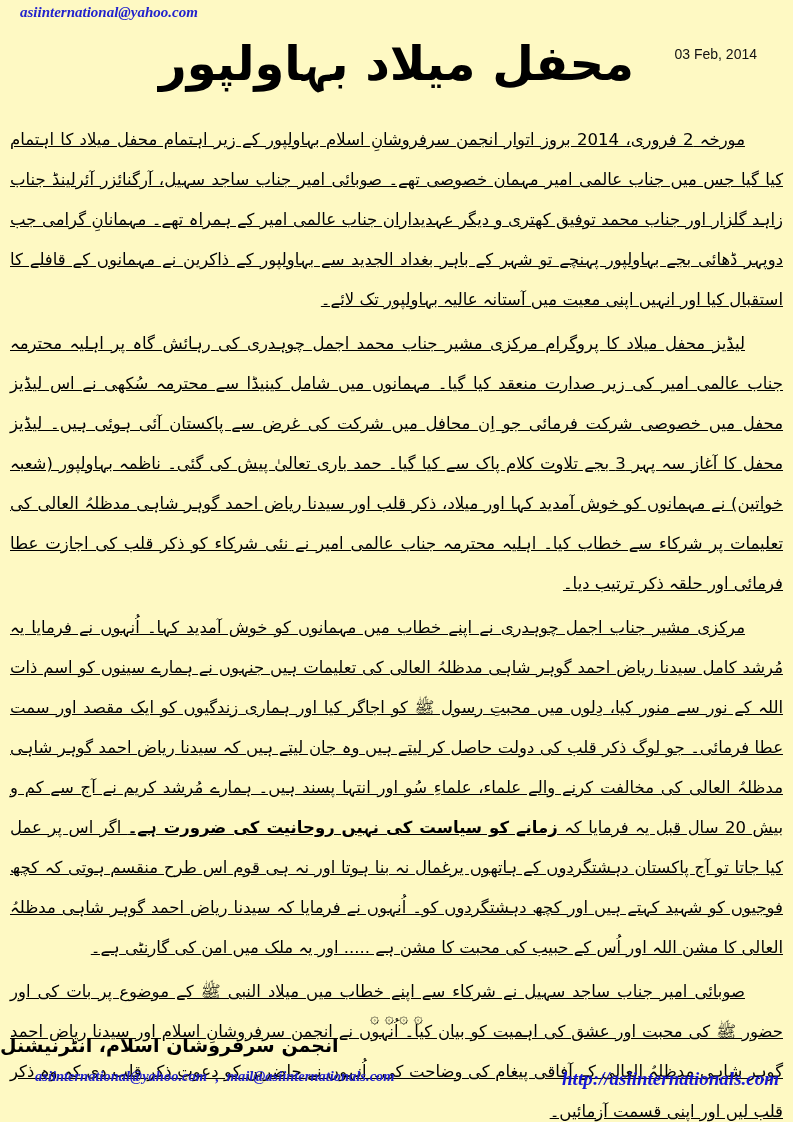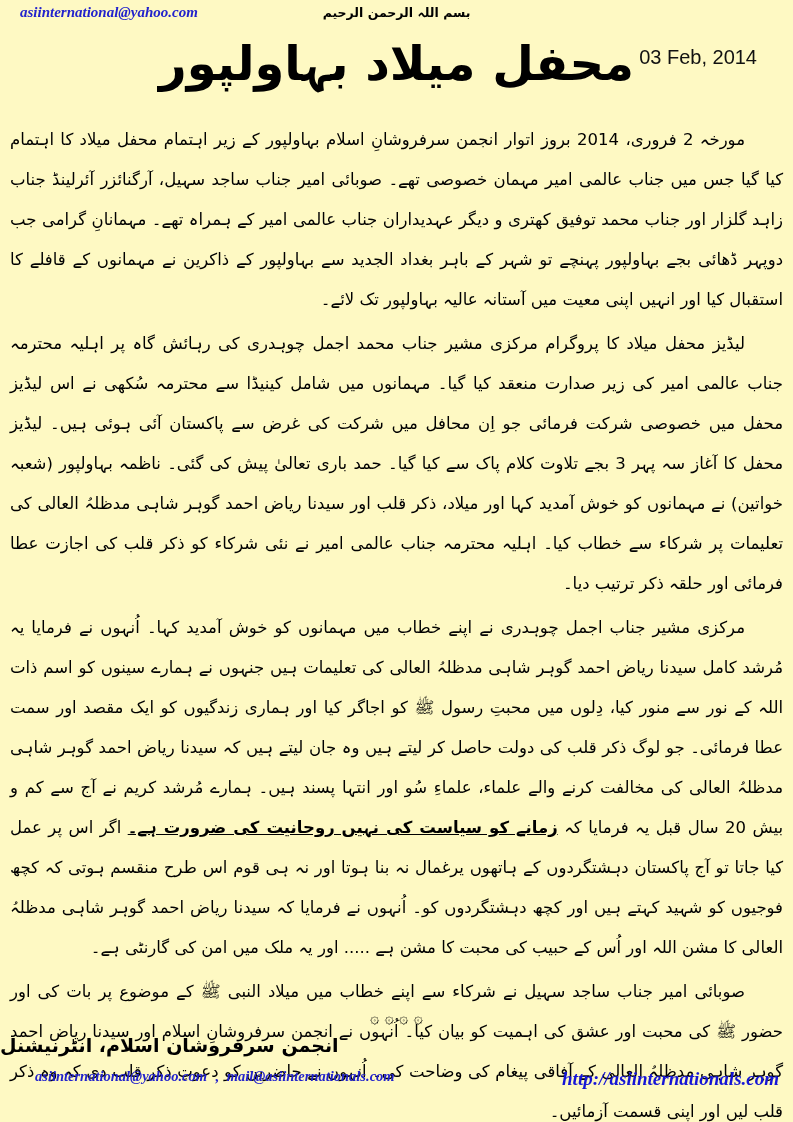--- a/index.html
+++ b/index.html
@@ -33,21 +33,21 @@
     direction: rtl;
     font-size: 12.5px;
     font-weight: bold;
     color: #000000;
   }
   .doc-date {
     position: absolute;
     top: 46px;
     right: 36px;
     font-family: "Liberation Sans", sans-serif;
-    font-size: 20px;
+    font-size: 14px;
     color: #111111;
   }
   .doc-title {
     position: absolute;
     top: 33px;
     left: 0;
     width: 100%;
     text-align: center;
     direction: rtl;
     font-size: 48px;
@@ -62,20 +62,21 @@
     right: 10px;
     direction: rtl;
     text-align: justify;
     font-size: 16.5px;
     line-height: 40px;
     color: #000000;
   }
   .body-text p {
     margin: 0 0 4px 0;
     text-indent: 38px;
+    text-decoration: underline;
   }
   .emph {
     font-weight: bold;
     text-decoration: underline;
   }
   .ornaments {
     position: absolute;
     top: 1008px;
     left: 0;
     width: 100%;
@@ -122,21 +123,20 @@
     text-decoration: none;
   }
 </style>
 </head>
 <body>
 
 <div class="page">
 
   <a class="top-email">asiinternational@yahoo.com</a>
 
-  <div class="bismillah">بسم اللہ الرحمن الرحیم</div>
 
   <div class="doc-date">03 Feb, 2014</div>
 
   <div class="doc-title">محفل میلاد بہاولپور</div>
 
   <div class="body-text">
     <p>مورخہ 2 فروری، 2014 بروز اتوار انجمن سرفروشانِ اسلام بہاولپور کے زیر اہتمام محفل میلاد کا اہتمام کیا گیا جس میں جناب عالمی امیر مہمان خصوصی تھے۔ صوبائی امیر جناب ساجد سہیل، آرگنائزر آئرلینڈ جناب زاہد گلزار اور جناب محمد توفیق کھتری و دیگر عہدیداران جناب عالمی امیر کے ہمراہ تھے۔ مہمانانِ گرامی جب دوپہر ڈھائی بجے بہاولپور پہنچے تو شہر کے باہر بغداد الجدید سے بہاولپور کے ذاکرین نے مہمانوں کے قافلے کا استقبال کیا اور انہیں اپنی معیت میں آستانہ عالیہ بہاولپور تک لائے۔</p>
     <p>لیڈیز محفل میلاد کا پروگرام مرکزی مشیر جناب محمد اجمل چوہدری کی رہائش گاہ پر اہلیہ محترمہ جناب عالمی امیر کی زیر صدارت منعقد کیا گیا۔ مہمانوں میں شامل کینیڈا سے محترمہ سُکھی نے اس لیڈیز محفل میں خصوصی شرکت فرمائی جو اِن محافل میں شرکت کی غرض سے پاکستان آئی ہوئی ہیں۔ لیڈیز محفل کا آغاز سہ پہر 3 بجے تلاوت کلام پاک سے کیا گیا۔ حمد باری تعالیٰ پیش کی گئی۔ ناظمہ بہاولپور (شعبہ خواتین) نے مہمانوں کو خوش آمدید کہا اور میلاد، ذکر قلب اور سیدنا ریاض احمد گوہر شاہی مدظلہُ العالی کی تعلیمات پر شرکاء سے خطاب کیا۔ اہلیہ محترمہ جناب عالمی امیر نے نئی شرکاء کو ذکر قلب کی اجازت عطا فرمائی اور حلقہ ذکر ترتیب دیا۔</p>
     <p><span>مرکزی مشیر جناب اجمل چوہدری نے اپنے خطاب میں مہمانوں کو خوش آمدید کہا۔ اُنہوں نے فرمایا یہ مُرشد کامل سیدنا ریاض احمد گوہر شاہی مدظلہُ العالی کی تعلیمات ہیں جنہوں نے ہمارے سینوں کو اسم ذات اللہ کے نور سے منور کیا، دِلوں میں محبتِ رسول ﷺ کو اجاگر کیا اور ہماری زندگیوں کو ایک مقصد اور سمت عطا فرمائی۔ جو لوگ ذکر قلب کی دولت حاصل کر لیتے ہیں وہ جان لیتے ہیں کہ سیدنا ریاض احمد گوہر شاہی مدظلہُ العالی کی مخالفت کرنے والے علماء، علماءِ سُو اور انتہا پسند ہیں۔ ہمارے مُرشد کریم نے آج سے کم و بیش 20 سال قبل یہ فرمایا کہ </span><span class="emph">زمانے کو سیاست کی نہیں روحانیت کی ضرورت ہے۔</span><span> اگر اس پر عمل کیا جاتا تو آج پاکستان دہشتگردوں کے ہاتھوں یرغمال نہ بنا ہوتا اور نہ ہی قوم اس طرح منقسم ہوتی کہ کچھ فوجیوں کو شہید کہتے ہیں اور کچھ دہشتگردوں کو۔ اُنہوں نے فرمایا کہ سیدنا ریاض احمد گوہر شاہی مدظلہُ العالی کا مشن اللہ اور اُس کے حبیب کی محبت کا مشن ہے ..... اور یہ ملک میں امن کی گارنٹی ہے۔</span></p>
     <p>صوبائی امیر جناب ساجد سہیل نے شرکاء سے اپنے خطاب میں میلاد النبی ﷺ کے موضوع پر بات کی اور حضور ﷺ کی محبت اور عشق کی اہمیت کو بیان کیا۔ اُنہوں نے انجمن سرفروشانِ اسلام اور سیدنا ریاض احمد گوہر شاہی مدظلہُ العالی کے آفاقی پیغام کی وضاحت کی۔ اُنہوں نے حاضرین کو دعوتِ ذکر قلب دی کہ وہ ذکر قلب لیں اور اپنی قسمت آزمائیں۔</p>

